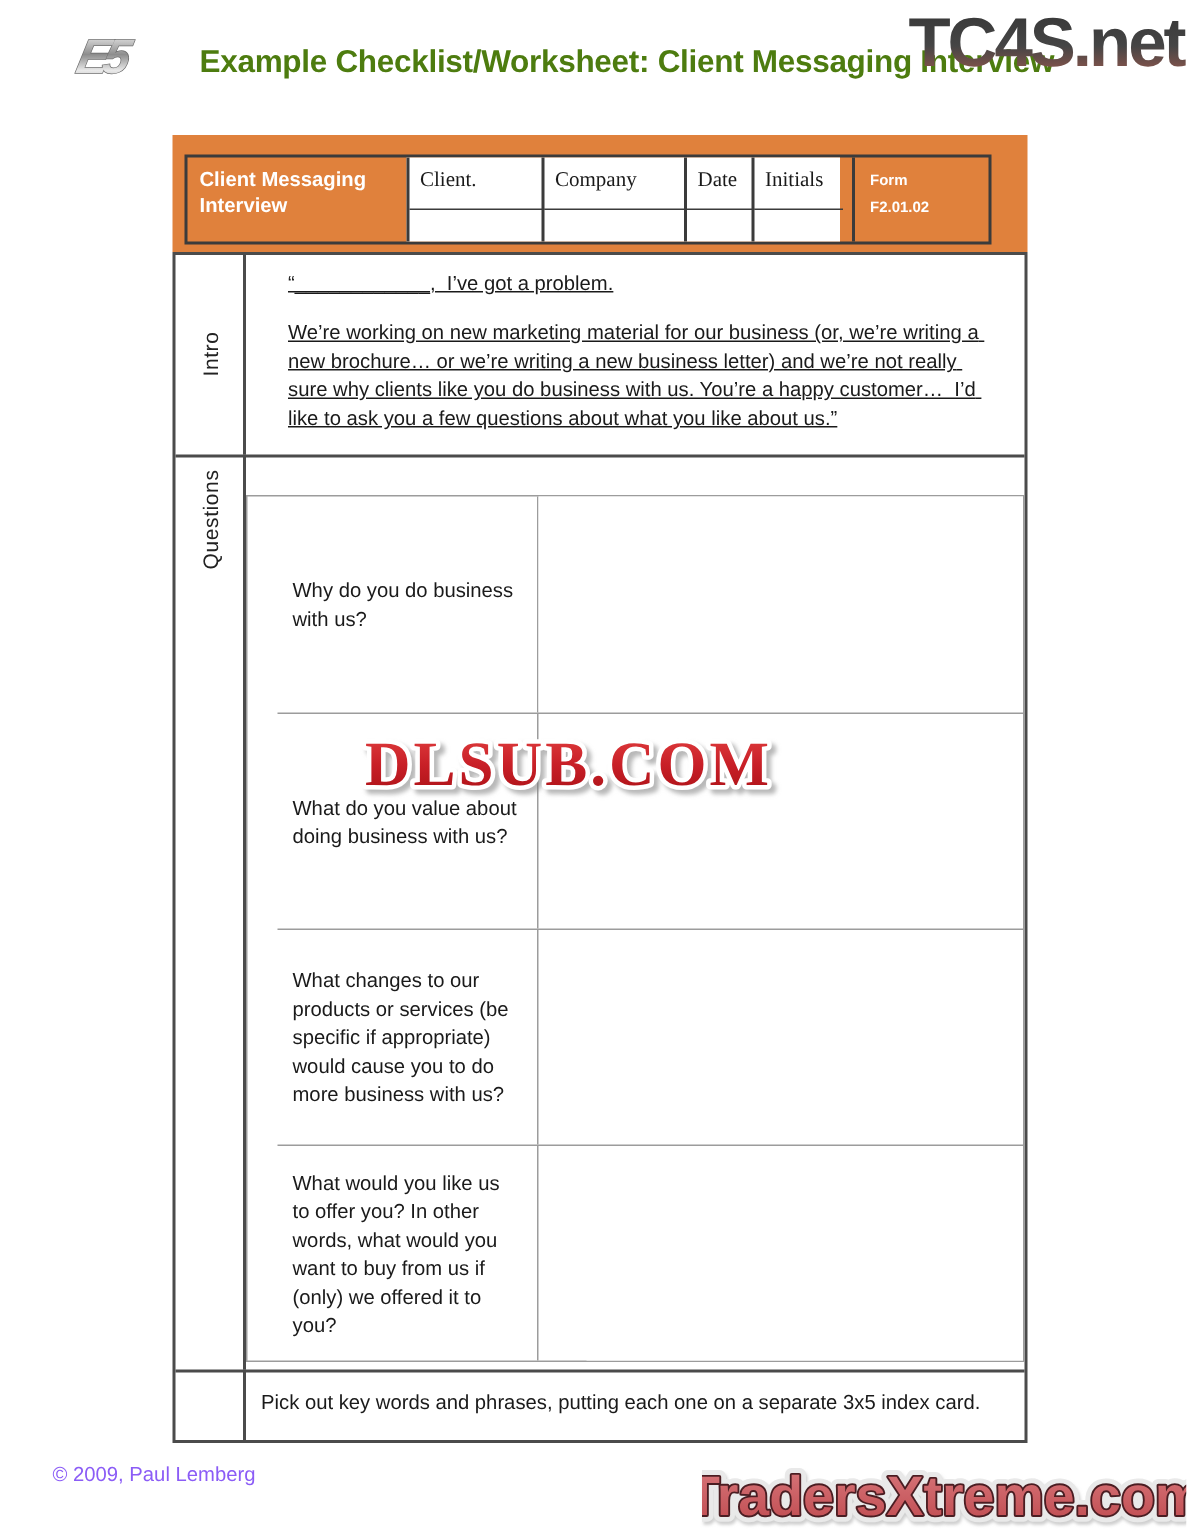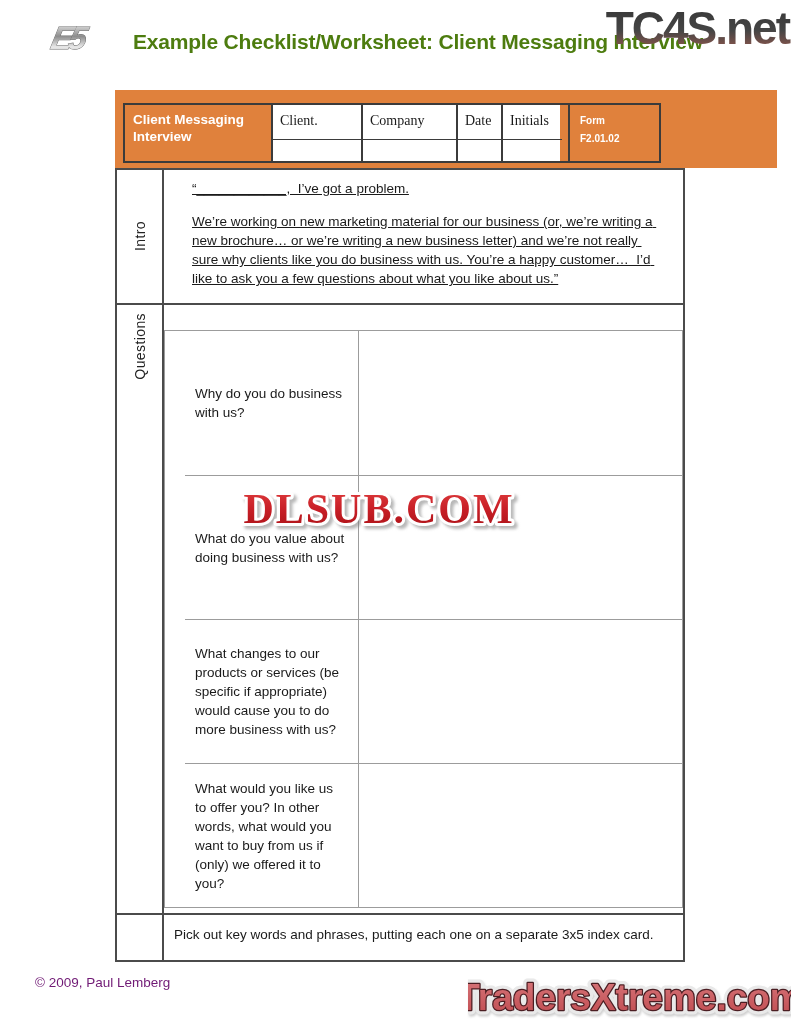--- a/index.html
+++ b/index.html
@@ -13,21 +13,21 @@
   .logo-svg { position:absolute; left:30px; top:17px; }
   .doc-title {
     position:absolute; left:133px; top:30px; width:645px;
     font-size:21px; font-weight:bold; letter-spacing:-0.2px;
     white-space:nowrap; color:#4d7c0f; z-index:1;
   }
   .wm-tc4s { position:absolute; right:0; top:0; z-index:2; }
 
   
   .band {
-    position:absolute; left:115px; top:90px; width:662px; height:78px;
+    position:absolute; left:115px; top:90px; width:570px; height:78px;
     background:#E0813C;
   }
   .band-box {
     position:absolute; left:8px; top:13px; width:538px; height:60px;
     border:2px solid #3b3b3b; display:flex; align-items:stretch;
   }
   .band-title {
     width:146px; color:#ffffff; font-weight:bold; font-size:13.5px;
     line-height:17px; padding:6px 8px;
   }
@@ -77,21 +77,21 @@
   .q-q {
     border-right:1px solid #9c9c9c; padding:10px;
     display:flex; align-items:center;
     font-size:13.5px; line-height:19px; color:#1a1a1a;
   }
   .q-a { background:#ffffff; }
 
   .b-cell { padding:12px 10px 0 10px; font-size:13.5px; color:#1a1a1a; }
 
   
-  .copyright { position:absolute; left:35px; top:975px; font-size:13.5px; color:#701a75; }
+  .copyright { position:absolute; left:35px; top:975px; font-size:13.5px; color:#8b5cf6; }
   .wm-dlsub   { position:absolute; left:238px; top:476px; z-index:3;
                 filter:drop-shadow(3px 3px 1.5px rgba(125,125,125,0.55)); }
   .wm-traders { position:absolute; left:468px; top:970px; z-index:3;
                 filter:drop-shadow(1px 2px 1px rgba(160,160,160,0.5)); }
 </style>
 </head>
 <body>
 
 <div class="page">
 

